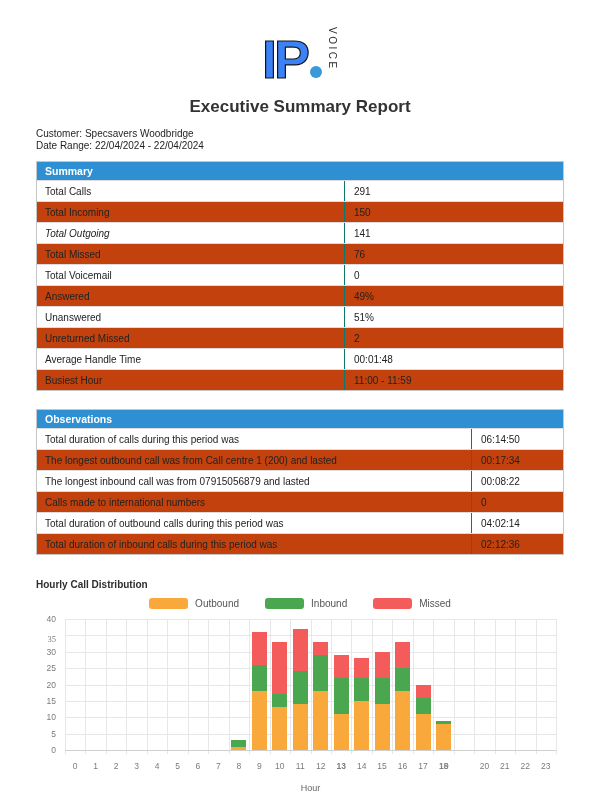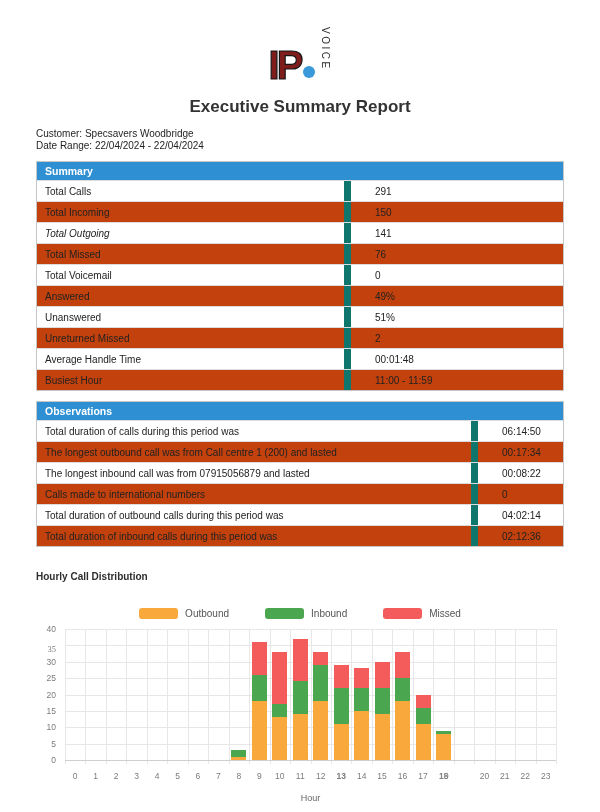--- a/index.html
+++ b/index.html
@@ -3,40 +3,40 @@
 <meta charset="utf-8">
 <style>
   html,body{margin:0;padding:0;}
   body{
     width:600px;height:812px;background:#ffffff;
     font-family:"Liberation Sans","DejaVu Sans",sans-serif;
     color:#222;overflow:hidden;position:relative;
   }
   
   .logo{display:flex;justify-content:center;align-items:flex-end;margin-top:26px;height:56px;}
-  .logo-ip{font-size:40px;font-weight:bold;letter-spacing:-3px;line-height:0.86;color:#7f1d1d;
+  .logo-ip{font-size:54px;font-weight:bold;letter-spacing:-3px;line-height:0.86;color:#3b82f6;
     -webkit-text-stroke:1.2px #141414;}
   .logo-dot{width:12px;height:12px;border-radius:50%;margin:0 0 4px 3px;}
   .logo-voice{writing-mode:vertical-rl;font-size:10px;letter-spacing:2.5px;color:#2e2e2e;
     margin-left:5px;align-self:flex-start;margin-top:1px;}
   
   .title{text-align:center;font-size:17px;font-weight:bold;color:#333;margin-top:15px;}
   .meta{margin:11px 0 0 36px;font-size:10px;line-height:12px;color:#1f1f1f;}
   
   .tbl{width:526px;margin:0 auto;border:1px solid #c6c6c6;font-size:10px;}
   .tbl-summary{margin-top:9px;}
-  .tbl-obs{margin-top:10px;}
+  .tbl-obs{margin-top:18px;}
   .thead{height:18px;line-height:18px;font-weight:bold;color:#ffffff;padding-left:8px;font-size:10.5px;}
   .trow{display:flex;height:20px;align-items:center;border-top:1px solid #dcdcdc;background:#fff;}
   .trow.alt{background:#c2410c;}
   .tlabel{padding-left:8px;box-sizing:border-box;flex:none;}
-  .tvalue{flex:1;border-left:7px solid #0f766e;align-self:stretch;display:flex;align-items:center;padding-left:24px;}
+  .tvalue{flex:1;border-left:1px solid #0f766e;align-self:stretch;display:flex;align-items:center;padding-left:9px;}
   
   .chart-title{margin:24px 0 0 36px;font-size:10px;font-weight:bold;color:#2e2e2e;}
-  .legend{display:flex;justify-content:center;gap:36px;margin-top:26px;}
+  .legend{display:flex;justify-content:center;gap:26px;margin-top:8px;}
   .legend-item{display:flex;align-items:center;gap:7px;}
   .legend-swatch{width:39px;height:11px;border-radius:3px;}
   .legend-label{font-size:10px;color:#555;}
   #chart{position:relative;height:200px;margin-top:2px;}
   .hgrid{position:absolute;height:0;border-top:1px solid #e7e7e7;width:491px;left:65px;}
   .vgrid{position:absolute;width:0;border-left:1px solid #e7e7e7;top:8px;height:135px;}
   .xaxis{position:absolute;left:65px;width:491px;top:139px;border-top:1px solid #cfcfcf;}
   .ylab{position:absolute;left:30px;width:26px;text-align:right;font-size:8.5px;color:#7b7b7b;}
   .xlab{position:absolute;width:20px;text-align:center;font-size:8.5px;color:#7b7b7b;top:150px;}
   .bar{position:absolute;width:15px;}

